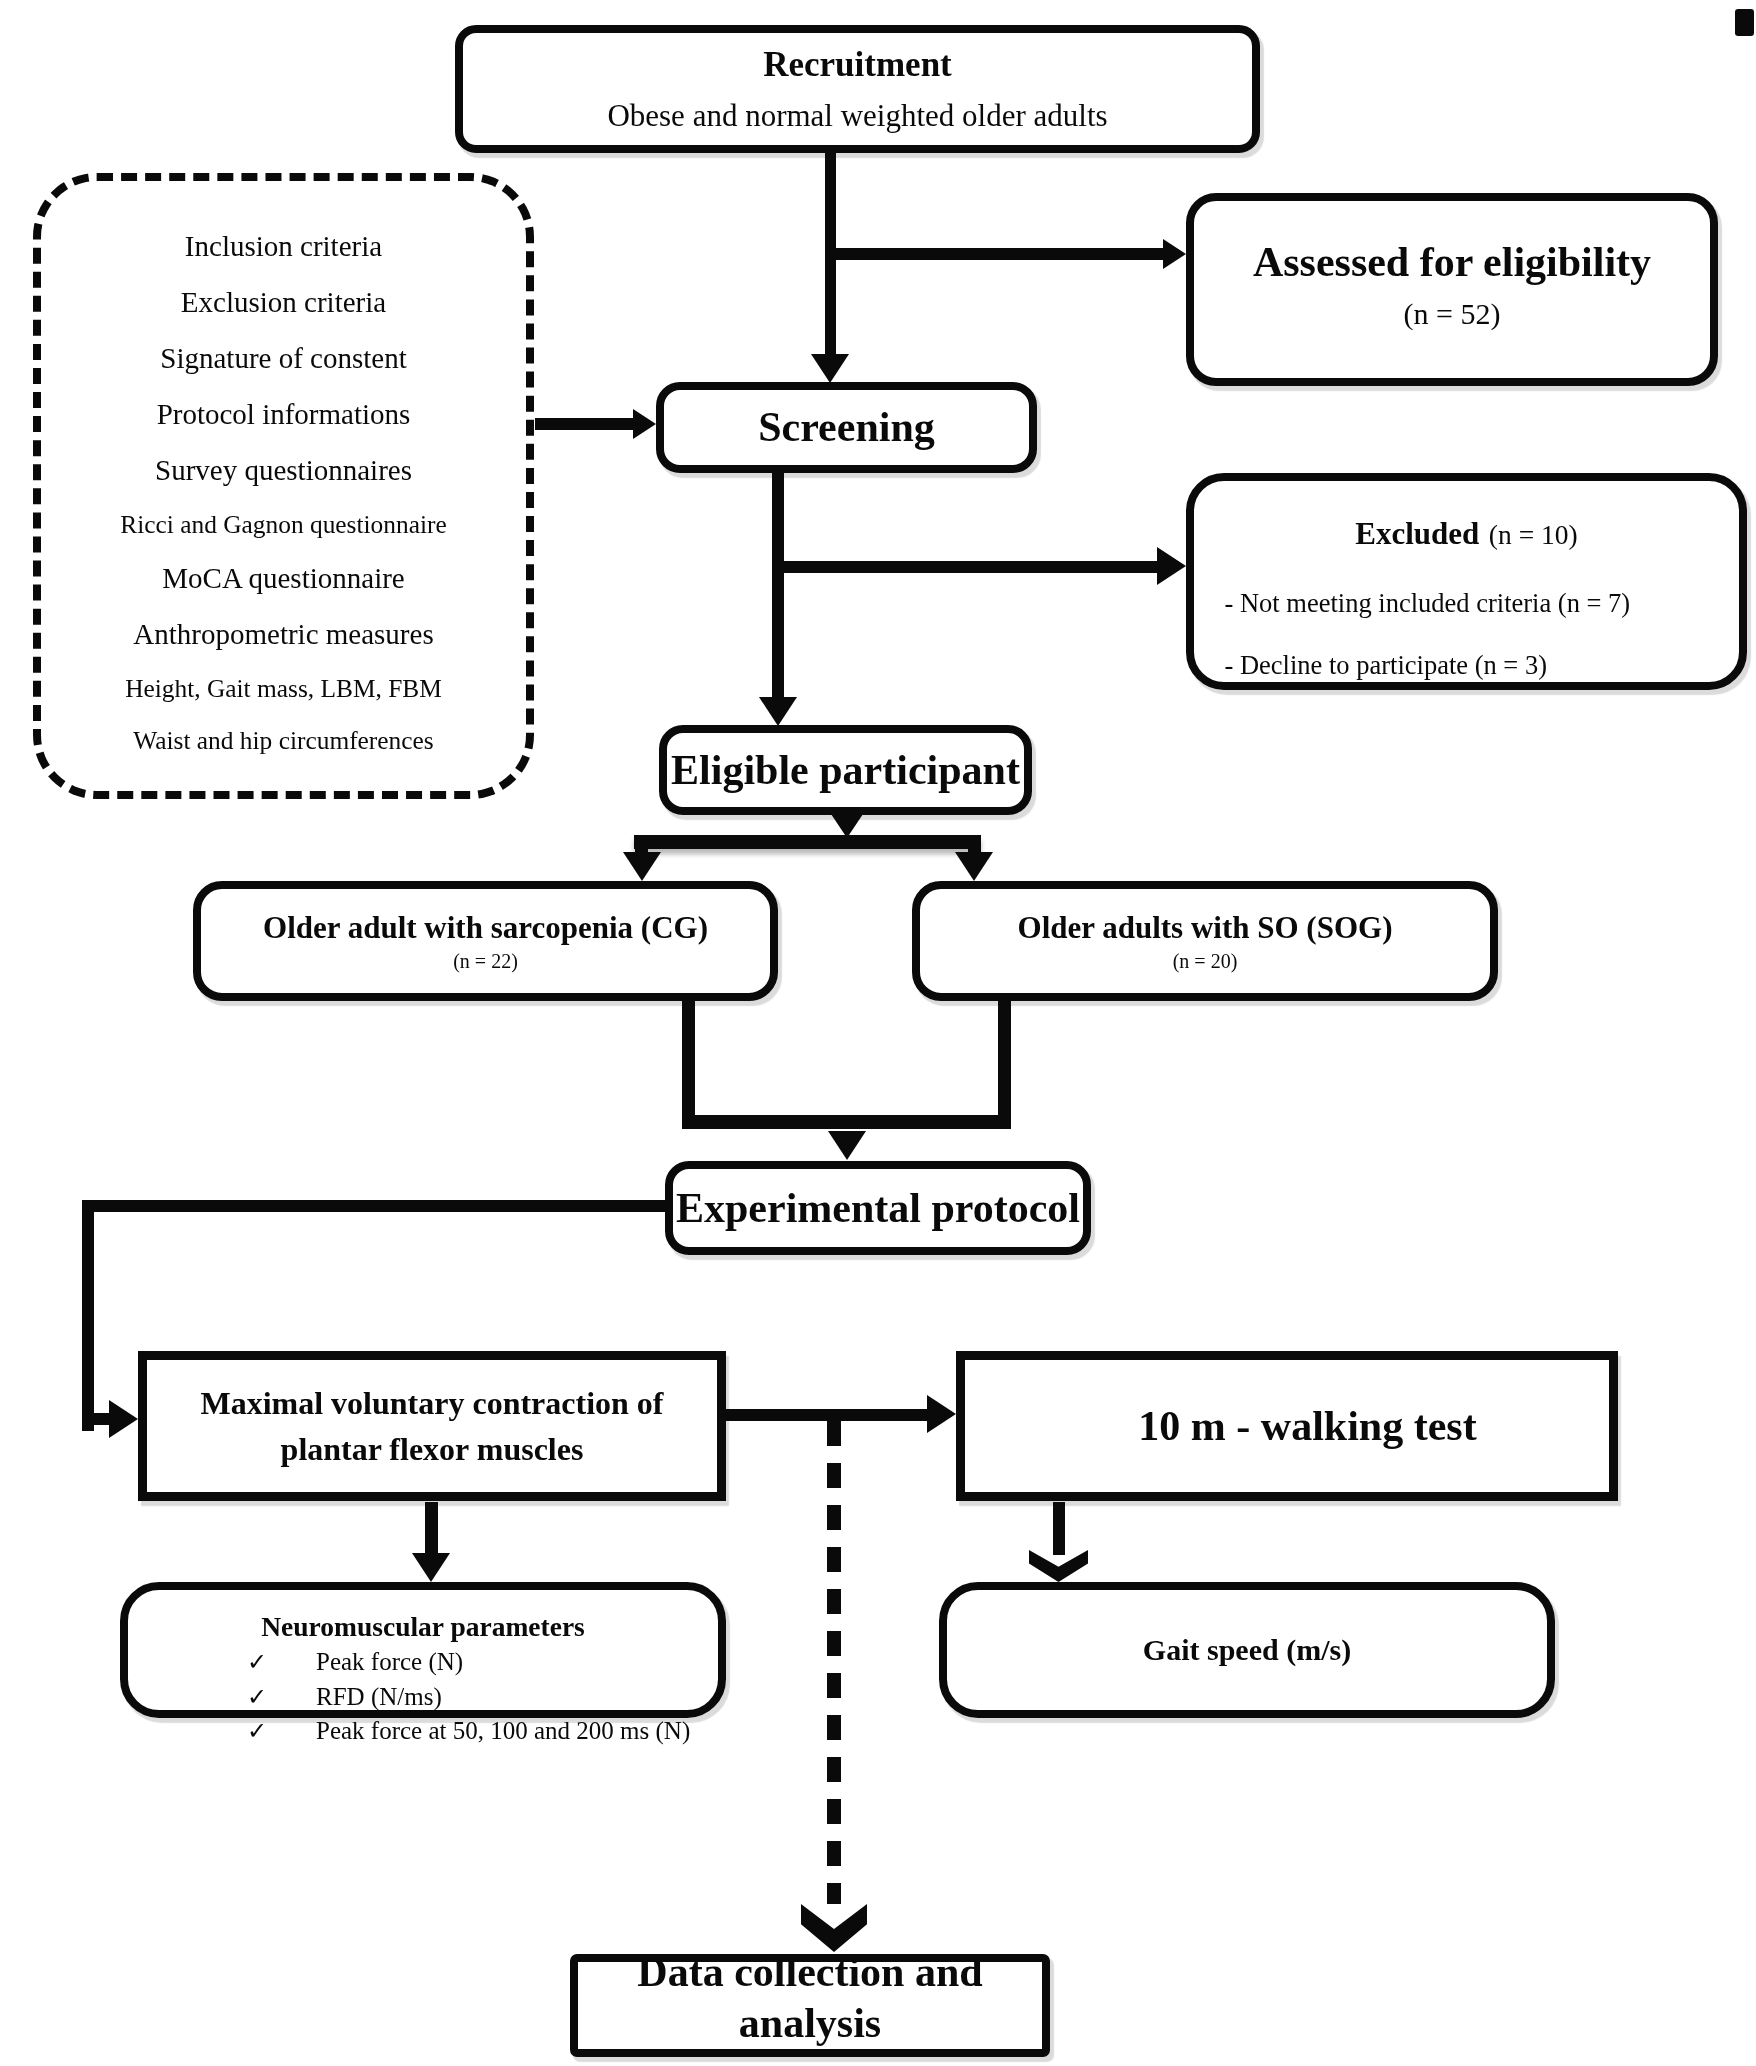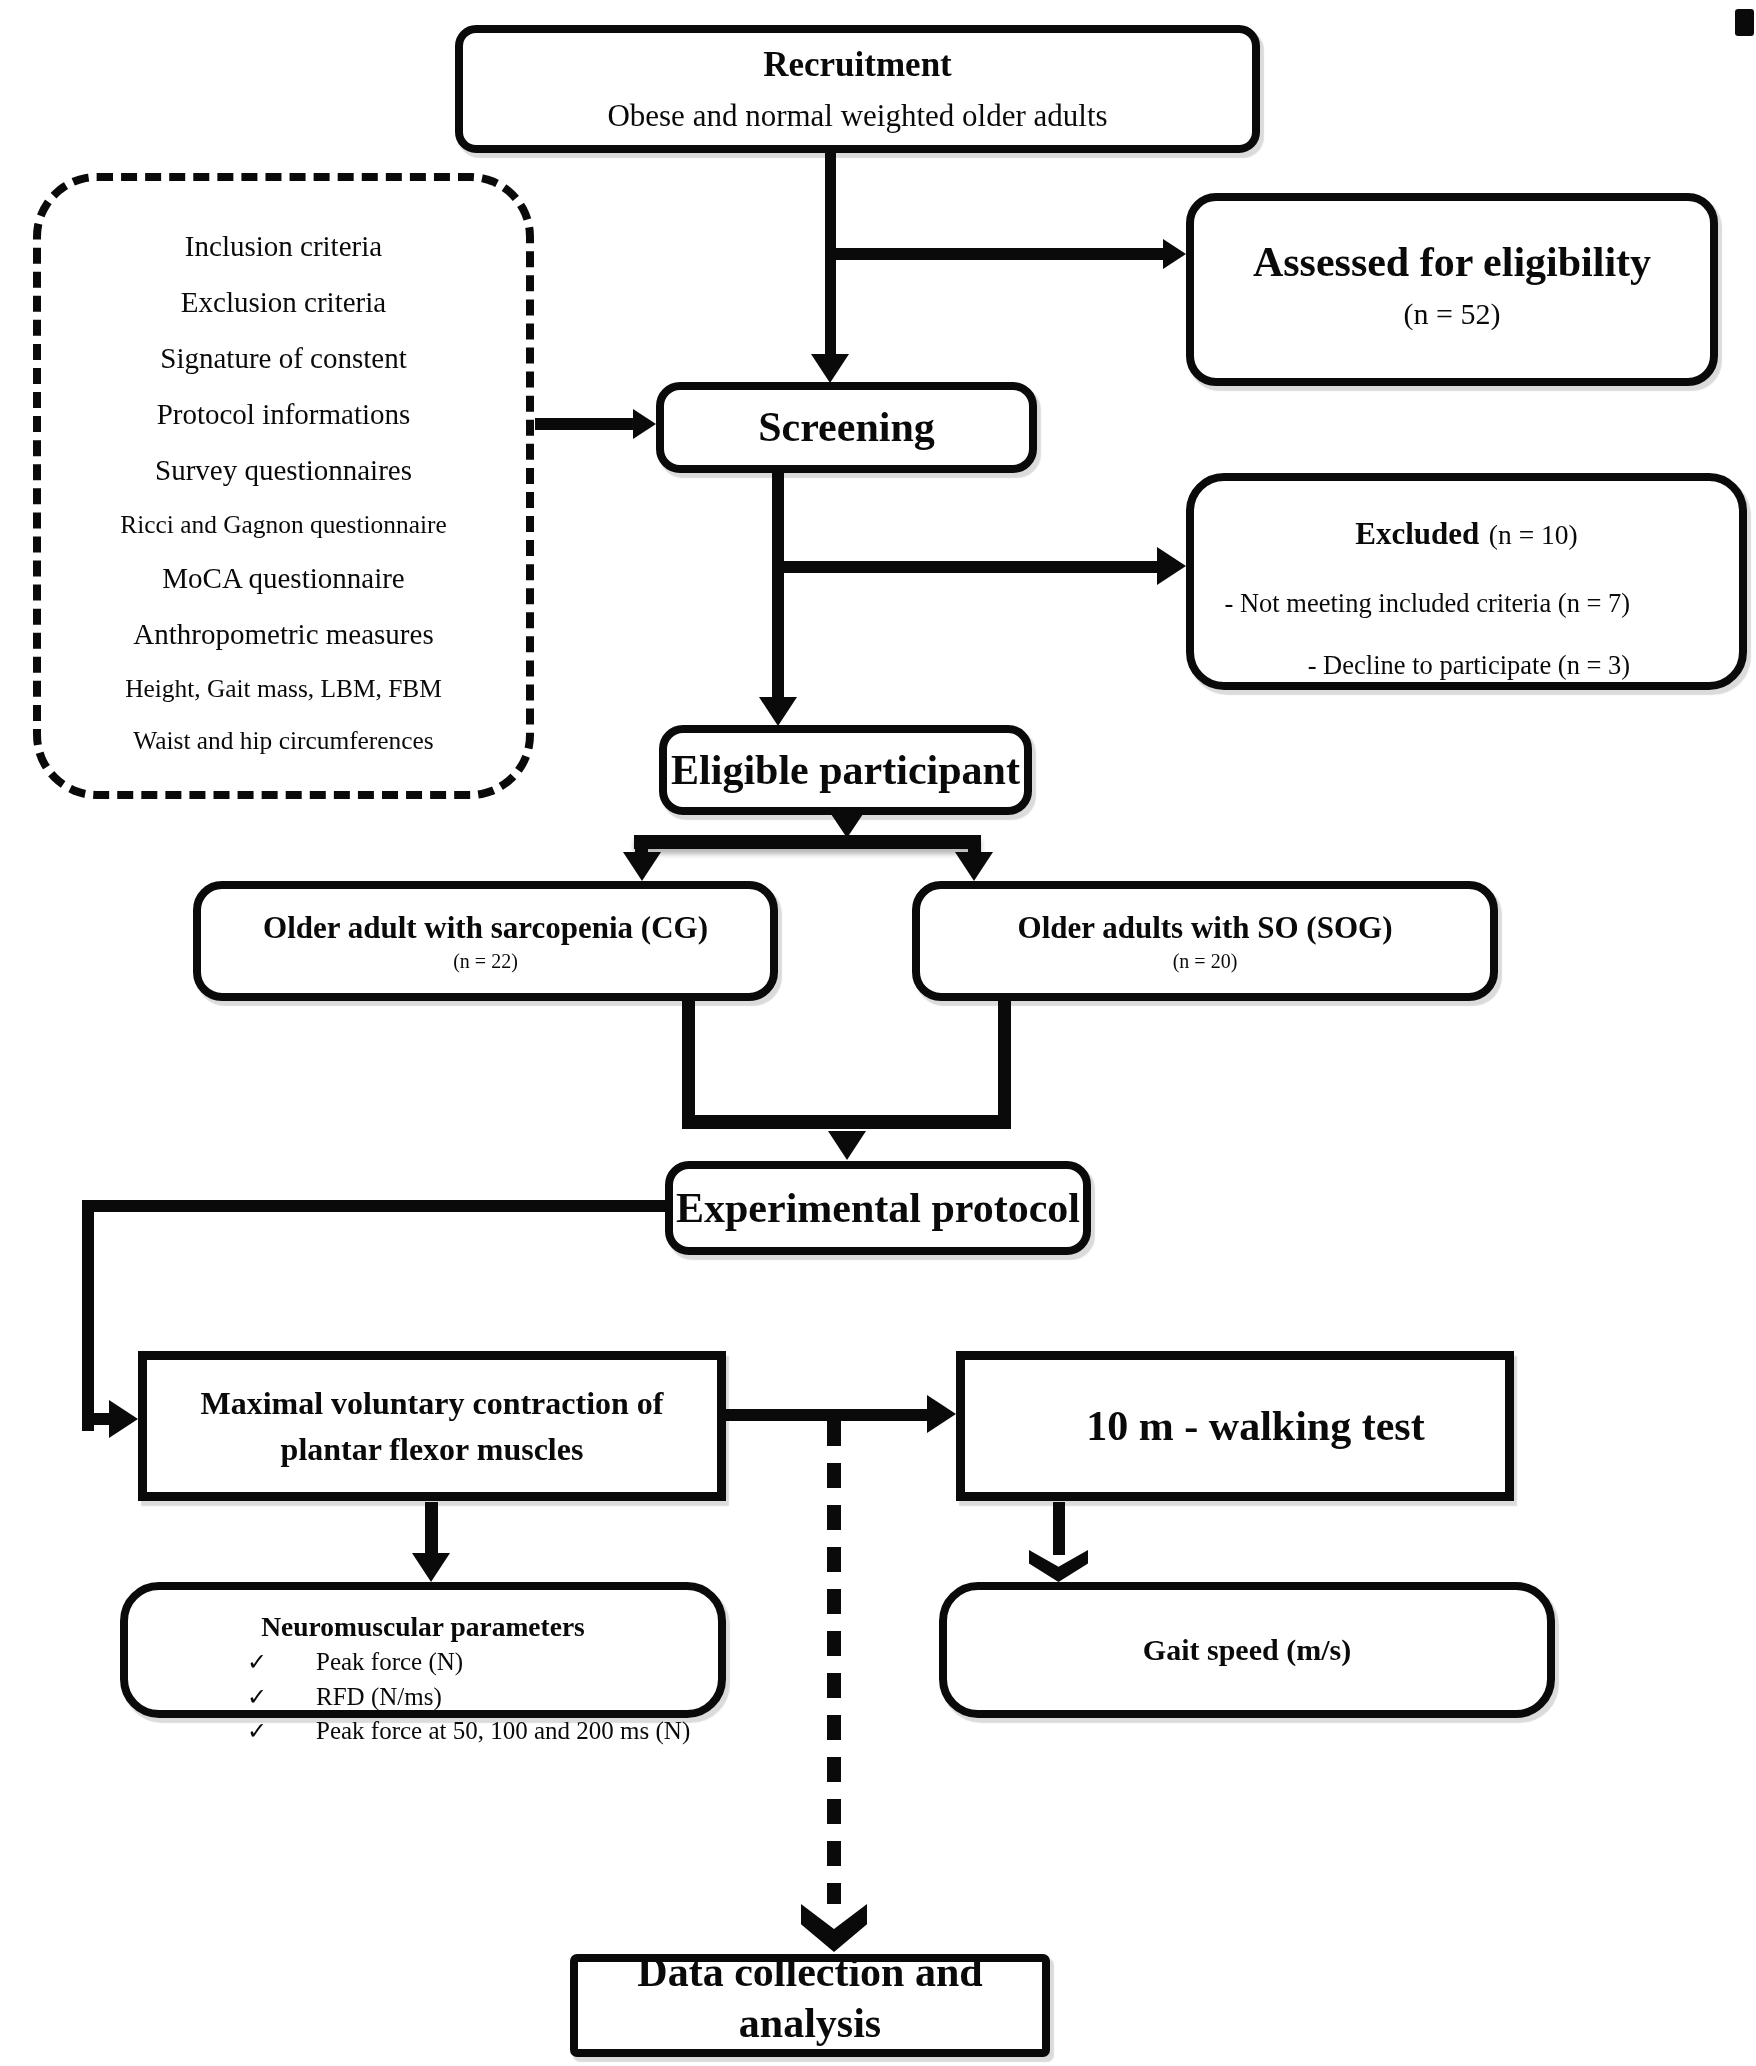--- a/index.html
+++ b/index.html
@@ -56,39 +56,39 @@
 
   
   #screening { left: 656px; top: 382px; width: 381px; height: 91px; border-radius: 24px; }
 
   
   #excluded { left: 1186px; top: 473px; width: 561px; height: 217px; border-radius: 38px;
               justify-content: flex-start; padding: 35px 21px 0 21px; }
   #excluded .ex-title-row { display: flex; align-items: baseline; }
   #excluded .ex-b { font-weight: 700; font-size: 31px; }
   #excluded .ex-n { font-weight: 400; font-size: 27.5px; margin-left: 9.5px; }
-  #excluded .ex-items { display: flex; flex-direction: column; align-items: flex-end;
+  #excluded .ex-items { display: flex; flex-direction: column; align-items: flex-start;
                         margin-top: 36px; gap: 31px; align-self: flex-start; padding-left: 9.5px; }
   #excluded .ex-item { font-size: 26.5px; text-align: left; }
 
   
   #eligible { left: 659px; top: 725px; width: 373px; height: 90px; border-radius: 24px; }
 
   
   #cg  { left: 193px;  top: 881px; width: 585px; height: 120px; border-radius: 29px; gap: 3.2px; }
   #sog { left: 912px; top: 881px; width: 586px; height: 120px; border-radius: 29px; gap: 3.2px; }
   .grp-count { font-weight: 400; font-size: 20px; }
 
   
   #experimental { left: 665px; top: 1161px; width: 426px; height: 94px; border-radius: 24px; }
 
   
   #mvc { left: 138px; top: 1351px; width: 588px; height: 150px; border-width: 9.5px; border-radius: 0; gap: 7.4px; }
   #mvc .t1 { font-size: 32px; }
-  #walking { left: 956px; top: 1351px; width: 558px; height: 150px; border-width: 9.5px; border-radius: 0; padding-left: 41px; }
+  #walking { left: 956px; top: 1351px; width: 662px; height: 150px; border-width: 9.5px; border-radius: 0; padding-left: 41px; }
 
   
   #neuro { left: 120px; top: 1582px; width: 606px; height: 136px; border-radius: 39px;
            justify-content: flex-start; padding-top: 21px; }
   #neuro .n-title { font-weight: 700; font-size: 27.5px; }
   #neuro .n-list { display: flex; flex-direction: column; align-items: flex-start;
                    align-self: flex-start; margin-left: 119px; margin-top: 5.3px; gap: 6.4px; }
   #neuro .n-row { display: flex; align-items: baseline; gap: 0; }
   #neuro .chk { font-size: 24px; width: 69px; text-align: left; }
   #neuro .n-item { font-size: 25px; text-align: left; }

